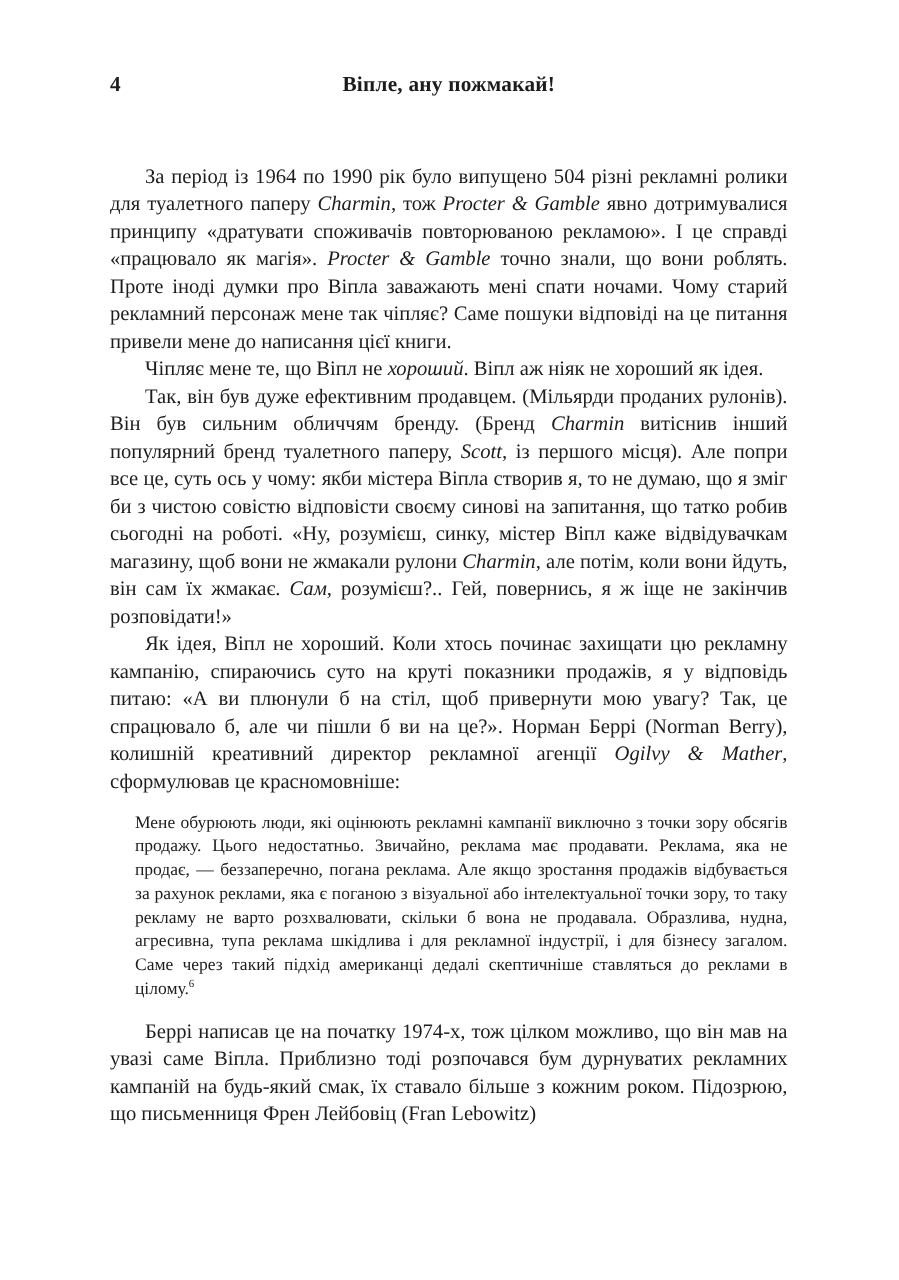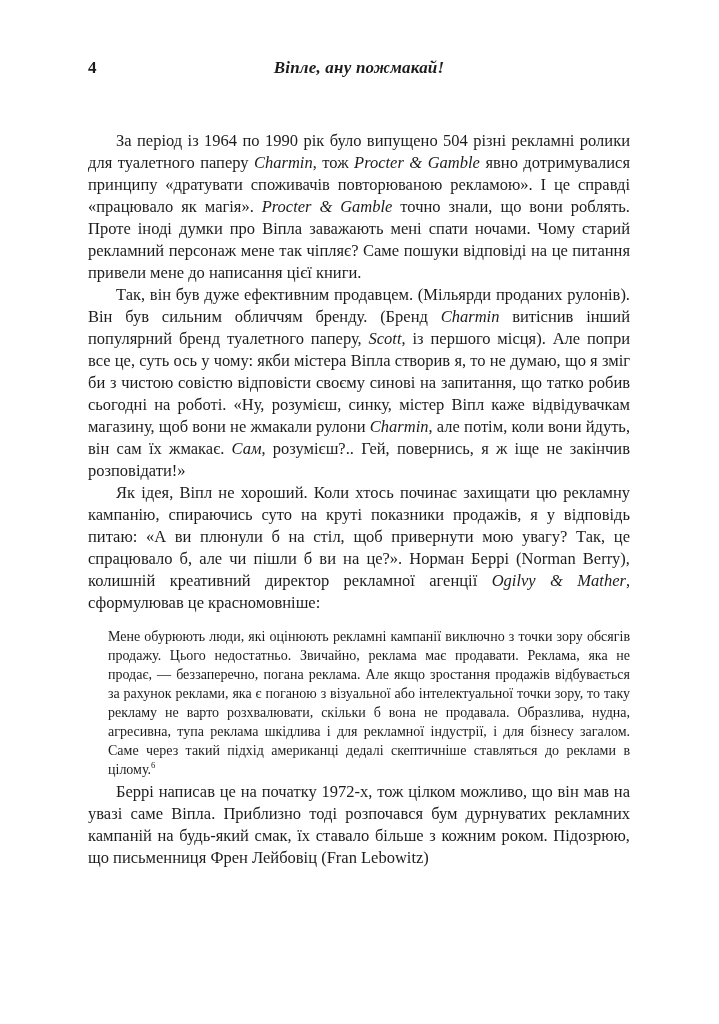--- a/index.html
+++ b/index.html
@@ -32,34 +32,33 @@
   }
   .running-title {
     position: absolute;
     left: 0;
     right: 0;
     top: 0;
     text-align: center;
     font-size: 17px;
     font-weight: bold;
     letter-spacing: 0.2px;
-    font-style: italic;
   }
   .body-text {
     font-size: 16.5px;
     line-height: 22px;
     text-align: justify;
   }
   .para {
     text-indent: 28px;
   }
   .quote {
     font-size: 14px;
     line-height: 19px;
-    margin: 13px 0 2px 20px;
+    margin: 13px 0 13px 20px;
     text-align: justify;
   }
   em { }
   sup {
     font-size: 0.62em;
     vertical-align: super;
     line-height: 0;
   }
 </style>
 </head>
@@ -67,19 +66,20 @@
 
 <div class="page">
 
   <header class="running-head">
     <span class="page-num">4</span>
     <span class="running-title">Віпле, ану пожмакай!</span>
   </header>
 
   <main class="body-text">
     <p class="para"><span>За період із 1964 по 1990 рік було випущено 504 різні рекламні ролики для туалетного паперу </span><em>Charmin</em><span>, тож </span><em>Procter &amp; Gamble</em><span> явно дотримувалися принципу «дратувати споживачів повторюваною рекламою». І це справді «працювало як магія». </span><em>Procter &amp; Gamble</em><span> точно знали, що вони роблять. Проте іноді думки про Віпла заважають мені спати ночами. Чому старий рекламний персонаж мене так чіпляє? Саме пошуки відповіді на це питання привели мене до написання цієї книги.</span></p>
+    <p class="para"><span>Чіпляє мене те, що Віпл не </span><em>хороший</em><span>. Віпл аж ніяк не хороший як ідея.</span></p>
     <p class="para"><span>Так, він був дуже ефективним продавцем. (Мільярди проданих рулонів). Він був сильним обличчям бренду. (Бренд </span><em>Charmin</em><span> витіснив інший популярний бренд туалетного паперу, </span><em>Scott</em><span>, із першого місця). Але попри все це, суть ось у чому: якби містера Віпла створив я, то не думаю, що я зміг би з чистою совістю відповісти своєму синові на запитання, що татко робив сьогодні на роботі. «Ну, розумієш, синку, містер Віпл каже відвідувачкам магазину, щоб вони не жмакали рулони </span><em>Charmin</em><span>, але потім, коли вони йдуть, він сам їх жмакає. </span><em>Сам</em><span>, розумієш?.. Гей, повернись, я ж іще не закінчив розповідати!»</span></p>
     <p class="para"><span>Як ідея, Віпл не хороший. Коли хтось починає захищати цю рекламну кампанію, спираючись суто на круті показники продажів, я у відповідь питаю: «А ви плюнули б на стіл, щоб привернути мою увагу? Так, це спрацювало б, але чи пішли б ви на це?». Норман Беррі (Norman Berry), колишній креативний директор рекламної агенції </span><em>Ogilvy &amp; Mather</em><span>, сформулював це красномовніше:</span></p>
     <blockquote class="quote"><span>Мене обурюють люди, які оцінюють рекламні кампанії виключно з точки зору обсягів продажу. Цього недостатньо. Звичайно, реклама має продавати. Реклама, яка не продає, — беззаперечно, погана реклама. Але якщо зростання продажів відбувається за рахунок реклами, яка є поганою з візуальної або інтелектуальної точки зору, то таку рекламу не варто розхвалювати, скільки б вона не продавала. Образлива, нудна, агресивна, тупа реклама шкідлива і для рекламної індустрії, і для бізнесу загалом. Саме через такий підхід американці дедалі скептичніше ставляться до реклами в цілому.</span><sup>6</sup></blockquote>
-    <p class="para"><span>Беррі написав це на початку 1972-х, тож цілком можливо, що він мав на увазі саме Віпла. Приблизно тоді розпочався бум дурнуватих рекламних кампаній на будь-який смак, їх ставало більше з кожним роком. Підозрюю, що письменниця Френ Лейбовіц (Fran Lebowitz)</span></p>
+    <p class="para"><span>Беррі написав це на початку 1974-х, тож цілком можливо, що він мав на увазі саме Віпла. Приблизно тоді розпочався бум дурнуватих рекламних кампаній на будь-який смак, їх ставало більше з кожним роком. Підозрюю, що письменниця Френ Лейбовіц (Fran Lebowitz)</span></p>
   </main>
 
 </div>
 
 </body></html>

